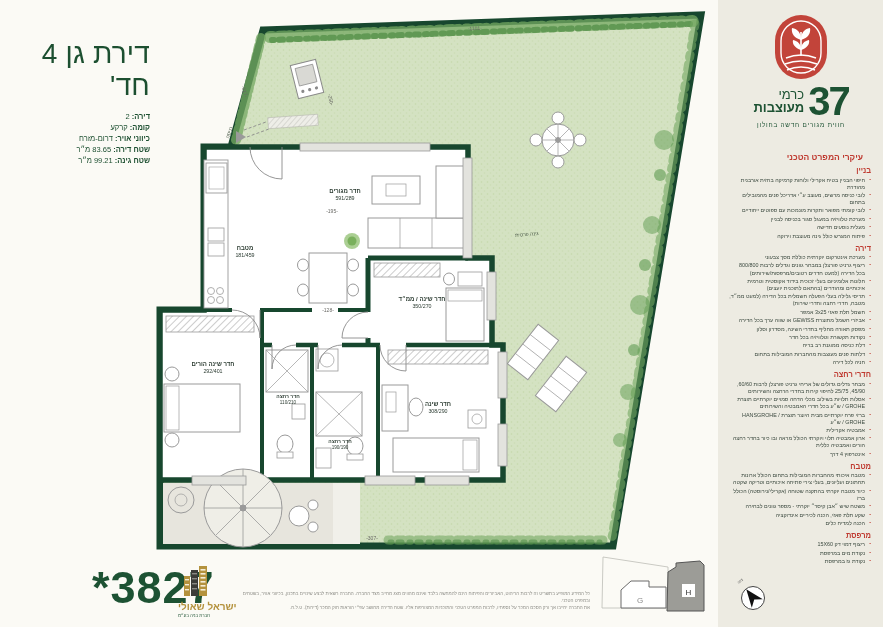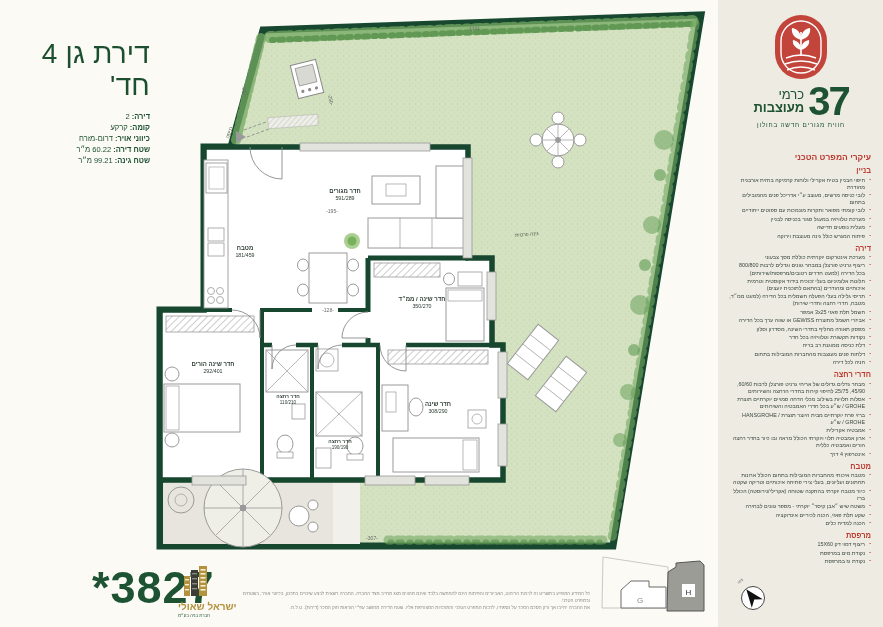--- a/index.html
+++ b/index.html
@@ -27,21 +27,21 @@
   .brand .emblem{display:block;margin:0 auto 4px auto;}
   .brand .row{display:flex;direction:rtl;justify-content:center;align-items:center;gap:4px;color:#1d5233;}
   .brand .words{display:flex;flex-direction:column;text-align:right;line-height:1.02;}
   .brand .w1{font-size:13px;}
   .brand .w2{font-size:13px;font-weight:bold;}
   .brand .num{font-size:40px;font-weight:bold;line-height:.85;letter-spacing:-2px;}
   .brand .tag{margin-top:3px;font-size:6.3px;letter-spacing:.8px;color:#1d5233;}
 
   
   .specs{right:12px;top:152px;width:142px;direction:rtl;text-align:right;z-index:3;}
-  .specs .main-h{color:#bf3a30;font-size:8.5px;font-weight:bold;margin:0 0 1px 0;}
+  .specs .main-h{color:#bf3a30;font-size:8.5px;font-weight:bold;margin:0 8px 1px 0;}
   .specs h3{color:#bf3a30;font-size:7.5px;font-weight:bold;margin:4px 0 1.5px 0;}
   .specs ul{list-style:none;margin:0;padding:0;}
   .specs li{
     position:relative;padding-right:6px;margin-bottom:1.4px;
     font-size:5.4px;line-height:1.3;color:#3d4b41;
   }
   .specs li::before{content:"▪";color:#bf3a30;position:absolute;right:0;top:0;font-size:4.2px;}
 
   
   .phone{left:52px;top:562px;font-size:45px;font-weight:bold;color:#1d5233;letter-spacing:1px;direction:ltr;margin-left:40px;}
@@ -311,21 +311,21 @@
     <path d="M753,587 L746,605 L753,600 L760,605 Z" fill="#111111" transform="rotate(-38 753 598)"></path>
     <text x="741" y="582" font-size="3.6" fill="#555" text-anchor="middle" transform="rotate(-38 741 582)">צפון</text>
   </g>
 </svg>
 
 <div class="overlay title-block" dir="rtl">
   <h1>דירת גן 4 חד'</h1>
   <div class="detail-line"><span class="lbl">דירה:</span> <span>2</span></div>
   <div class="detail-line"><span class="lbl">קומה:</span> <span>קרקע</span></div>
   <div class="detail-line"><span class="lbl">כיווני אויר:</span> <span>דרום-מזרח</span></div>
-  <div class="detail-line"><span class="lbl">שטח דירה:</span> <span>60.22 מ״ר</span></div>
+  <div class="detail-line"><span class="lbl">שטח דירה:</span> <span>83.65 מ״ר</span></div>
   <div class="detail-line"><span class="lbl">שטח גינה:</span> <span>99.21 מ״ר</span></div>
 </div>
 
 <div class="overlay brand">
   <svg class="emblem" width="54" height="66" viewBox="0 0 54 66">
     <rect x="1" y="1" width="52" height="64" rx="26" fill="#c2443a"></rect>
     <rect x="7" y="7" width="40" height="52" rx="20" fill="none" stroke="#ffffff" stroke-width="1.4"></rect>
     <line x1="27" y1="18" x2="27" y2="42" stroke="#ffffff" stroke-width="1.6"></line>
     <path d="M27,26 C20,24 17,19 18,14 C24,15 27,19 27,26 Z" fill="#ffffff"></path>
     <path d="M27,26 C34,24 37,19 36,14 C30,15 27,19 27,26 Z" fill="#ffffff"></path>

